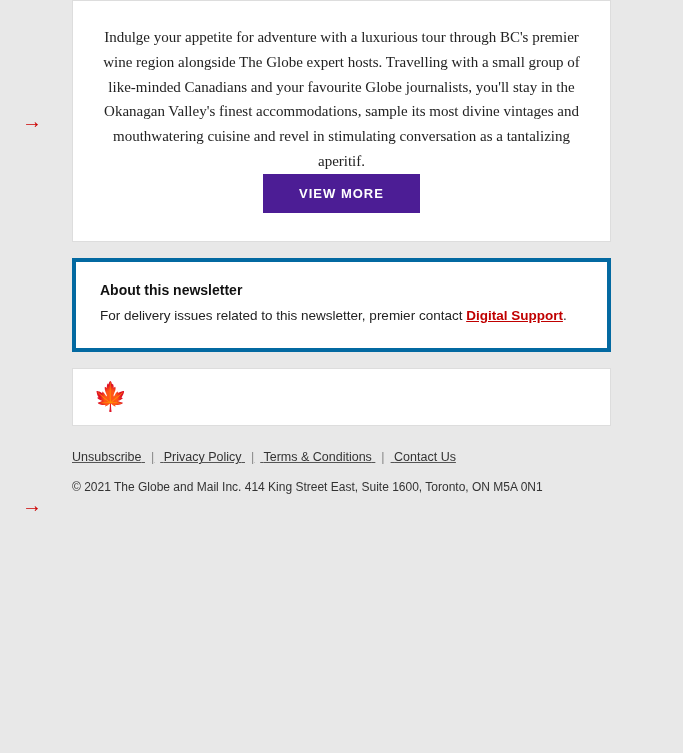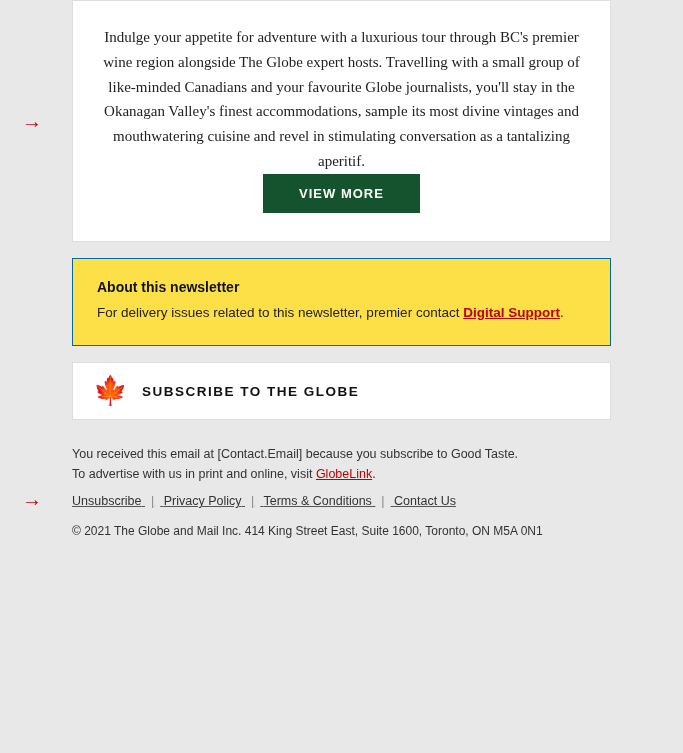--- a/index.html
+++ b/index.html
@@ -30,37 +30,37 @@
 
     .content-card .description {
       font-size: 15px;
       line-height: 1.65;
       color: #222;
       text-align: center;
     }
 
     .view-more-btn {
       display: inline-block;
-      background: #14532d;
+      background: #4c1d95;
       color: #fff;
       font-family: Arial, Helvetica, sans-serif;
       font-size: 13px;
       font-weight: bold;
       letter-spacing: 1px;
       padding: 12px 36px;
       text-decoration: none;
       border: none;
       cursor: pointer;
       text-transform: uppercase;
     }
 
     
     .newsletter-card {
-      background: #fde047;
-      border: 1px solid #0369a1;
+      background: #ffffff;
+      border: 4px solid #0369a1;
       margin: 0 72px 16px 72px;
       padding: 20px 24px 22px 24px;
     }
 
     .newsletter-card .card-title {
       font-family: Arial, Helvetica, sans-serif;
       font-size: 14px;
       font-weight: bold;
       color: #111;
       margin-bottom: 8px;
@@ -173,32 +173,27 @@
 
   <div class="newsletter-card">
     <div class="card-title">About this newsletter</div>
     <p>
       <span>For delivery issues related to this newsletter, premier contact </span><a href="#">Digital Support</a><span>.</span>
     </p>
   </div>
 
   <div class="subscribe-section">
     <span class="maple-leaf">🍁</span>
-    <span class="subscribe-text">SUBSCRIBE TO THE GLOBE</span>
   </div>
 
   <div style="position: relative;">
 
     <div style="position: absolute; left: 22px; top: 52px; color: #cc0000; font-size: 20px; font-weight: bold; z-index: 10;">→</div>
 
     <div class="footer-section">
-      <div class="footer-main-text">
-        <span>You received this email at [Contact.Email] because you subscribe to Good Taste.</span><br>
-        <span>To advertise with us in print and online, visit </span><a href="#">GlobeLink</a><span>.</span>
-      </div>
 
       <div class="footer-links">
         <a href="#">Unsubscribe</a>
         <span class="separator">|</span>
         <a href="#">Privacy Policy</a>
         <span class="separator">|</span>
         <a href="#">Terms &amp; Conditions</a>
         <span class="separator">|</span>
         <a href="#">Contact Us</a>
       </div>

